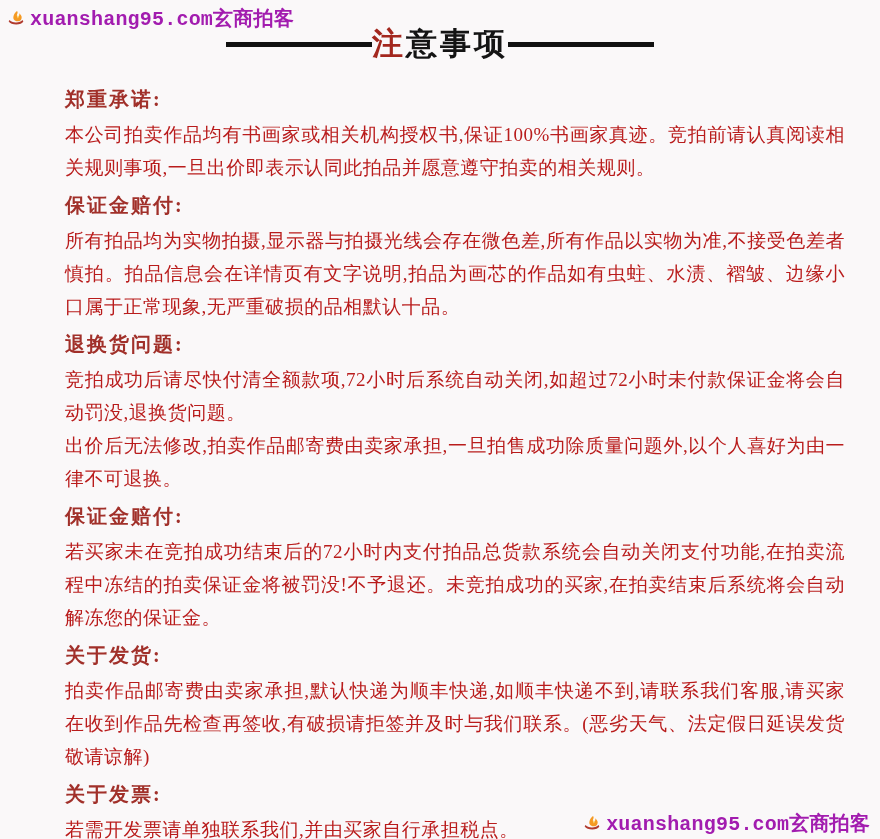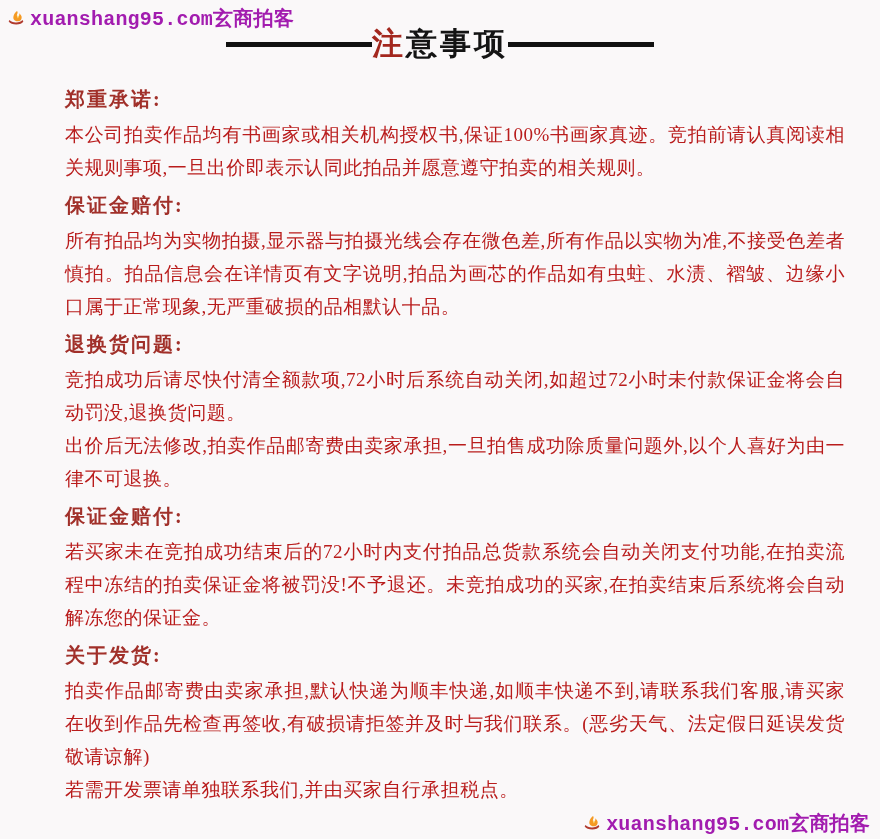--- a/index.html
+++ b/index.html
@@ -107,20 +107,21 @@
       <h2 class="sec-heading">保证金赔付:</h2>
       <p class="sec-para">若买家未在竞拍成功结束后的72小时内支付拍品总货款系统会自动关闭支付功能,在拍卖流程中冻结的拍卖保证金将被罚没!不予退还。未竞拍成功的买家,在拍卖结束后系统将会自动解冻您的保证金。</p>
     </section>
 
     <section>
       <h2 class="sec-heading">关于发货:</h2>
       <p class="sec-para">拍卖作品邮寄费由卖家承担,默认快递为顺丰快递,如顺丰快递不到,请联系我们客服,请买家在收到作品先检查再签收,有破损请拒签并及时与我们联系。(恶劣天气、法定假日延误发货敬请谅解)</p>
     </section>
 
     <section>
+      <h2 class="sec-heading">关于发票:</h2>
       <p class="sec-para">若需开发票请单独联系我们,并由买家自行承担税点。</p>
     </section>
 
   </main>
 
   <div class="logo logo-bottom">
     <span class="logo-icon">
       <svg viewBox="0 0 20 20" width="18" height="18" aria-hidden="true">
         <path d="M11.2 1.2 C13.2 4.0 9.4 5.2 12.0 8.2 C13.9 6.4 14.0 5.2 13.4 3.6 C16.2 5.6 17.2 8.4 15.6 10.8 C14.0 13.2 9.2 13.2 7.6 10.6 C6.0 8.0 8.2 3.2 11.2 1.2 Z" fill="#f59a23"></path>
         <path d="M11.6 5.4 C12.6 7.0 10.6 7.6 12.0 9.4 C13.4 8.6 13.6 7.0 11.6 5.4 Z" fill="#fcd35c"></path>

